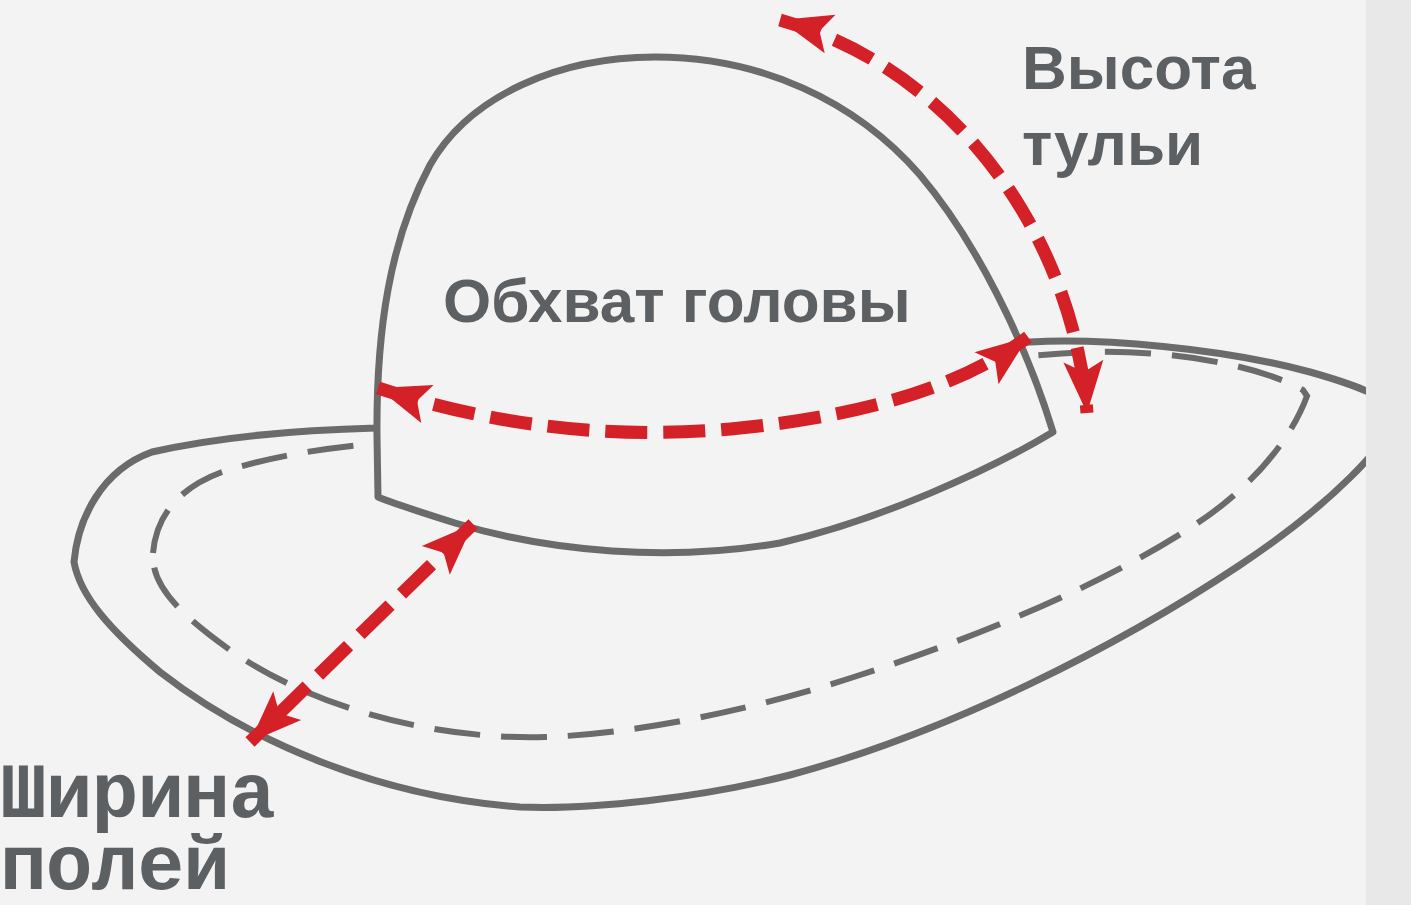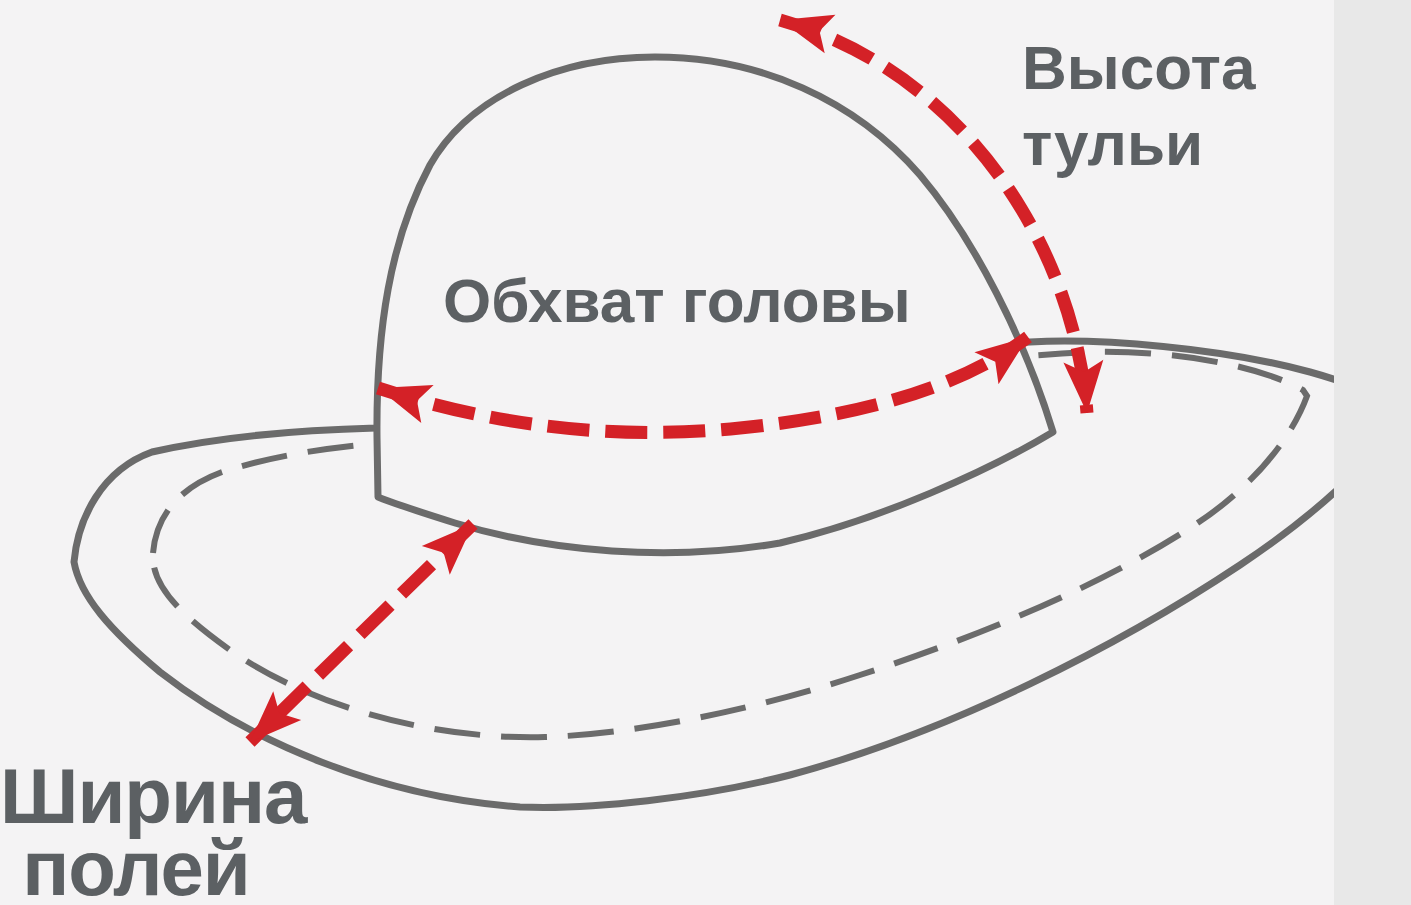--- a/index.html
+++ b/index.html
@@ -4,20 +4,21 @@
 <style>
   html, body { margin: 0; padding: 0; }
   body { background: #e8e8e8; }
   #stage {
     position: relative;
     width: 1334px;
     height: 905px;
     background: #f4f3f4;
     overflow: hidden;
     font-family: "Liberation Sans", sans-serif;
+    padding-left: 32px;
   }
   #hat-svg {
     position: absolute;
     left: 0; top: 0;
     width: 1411px;
     height: 905px;
   }
   .diagram-label {
     position: absolute;
     color: #5c6063;
@@ -31,22 +32,23 @@
   }
   #label-head-circumference {
     left: 443px; top: 268px;
     font-size: 62px; line-height: 66px;
     text-align: center;
   }
   #label-brim-width {
     left: 0px; top: 760px;
     width: 272px;
     font-size: 78px; line-height: 72px;
-    text-align: center;
+    text-align: left;
     letter-spacing: -1px;
+    font-family: Liberation Mono, monospace;
   }
 </style>
 </head>
 <body>
 
 <div id="stage">
 
   <svg id="hat-svg" viewBox="0 0 1411 905" xmlns="http://www.w3.org/2000/svg">
 
     <path d="M 74 562

